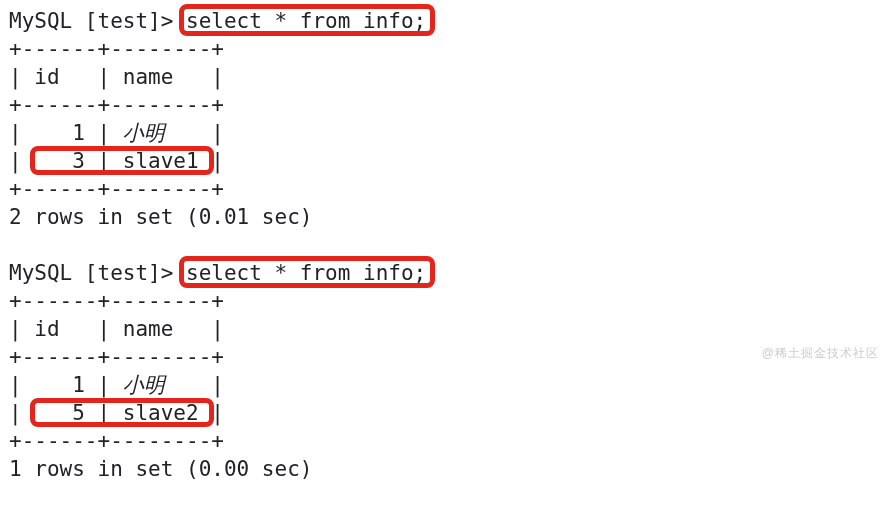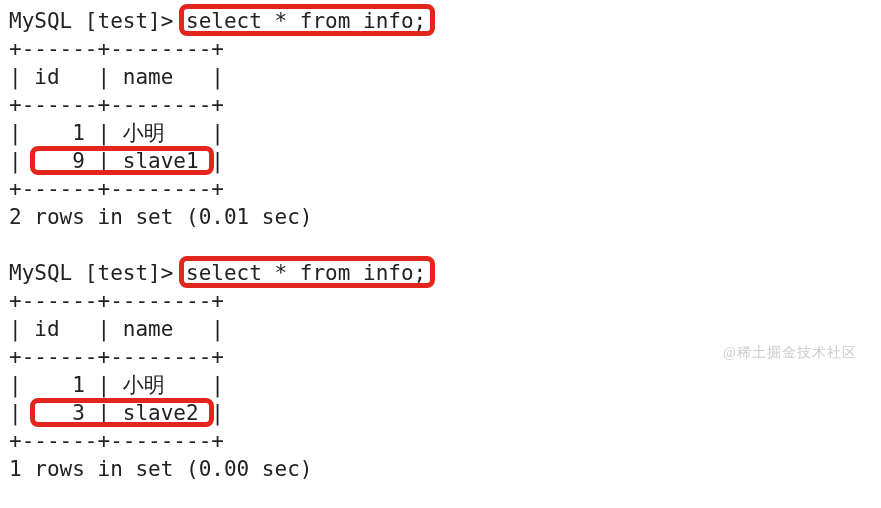--- a/index.html
+++ b/index.html
@@ -25,62 +25,63 @@
     line-height: 28px;
   }
   .status { font-weight: normal; }
   .block-2 { margin-top: 28px; }
   .cjk {
     display: inline-block;
     width: 4ch;
     vertical-align: bottom;
     overflow: visible;
     white-space: pre;
+    font-style: italic;
   }
   .hl { position: relative; white-space: pre; }
   .hl::after {
     content: "";
     position: absolute;
     pointer-events: none;
     border: 5px solid var(--red);
     border-radius: 8px;
   }
   .hl-query::after { left: -7px; right: -9px; top: -5px; bottom: -3px; }
   .hl-row::after   { left: -4px; right: -3px; top: -3px; bottom: -2px; }
   .watermark {
     position: absolute;
-    right: 24px;
+    right: 2px;
     bottom: 6px;
-    font-family: Liberation Serif, serif;
-    font-size: 14px;
+    font-family: Liberation Sans, sans-serif;
+    font-size: 12px;
     color: var(--wm);
     letter-spacing: 1px;
   }
 </style>
 </head>
 <body>
 
 <div class="screen">
 
   <section class="block">
     <div class="line"><span>MySQL [test]&gt; </span><span class="hl hl-query"><span>select * from info;</span></span></div>
     <div class="line">+------+--------+</div>
     <div class="line">| id   | name   |</div>
     <div class="line">+------+--------+</div>
     <div class="line"><span>|    1 | </span><span class="cjk">小明</span><span>   |</span></div>
-    <div class="line"><span>| </span><span class="hl hl-row"><span>   9 | slave1 </span></span><span>|</span></div>
+    <div class="line"><span>| </span><span class="hl hl-row"><span>   3 | slave1 </span></span><span>|</span></div>
     <div class="line">+------+--------+</div>
     <div class="line status">2 rows in set (0.01 sec)</div>
   </section>
 
   <section class="block block-2">
     <div class="line"><span>MySQL [test]&gt; </span><span class="hl hl-query"><span>select * from info;</span></span></div>
     <div class="line">+------+--------+</div>
     <div class="line">| id   | name   |</div>
     <div class="line">+------+--------+</div>
     <div class="line"><span>|    1 | </span><span class="cjk">小明</span><span>   |</span></div>
-    <div class="line"><span>| </span><span class="hl hl-row"><span>   3 | slave2 </span></span><span>|</span></div>
+    <div class="line"><span>| </span><span class="hl hl-row"><span>   5 | slave2 </span></span><span>|</span></div>
     <div class="line">+------+--------+</div>
     <div class="line status">1 rows in set (0.00 sec)</div>
   </section>
 
   <div class="watermark">@稀土掘金技术社区</div>
 </div>
 
 </body></html>

